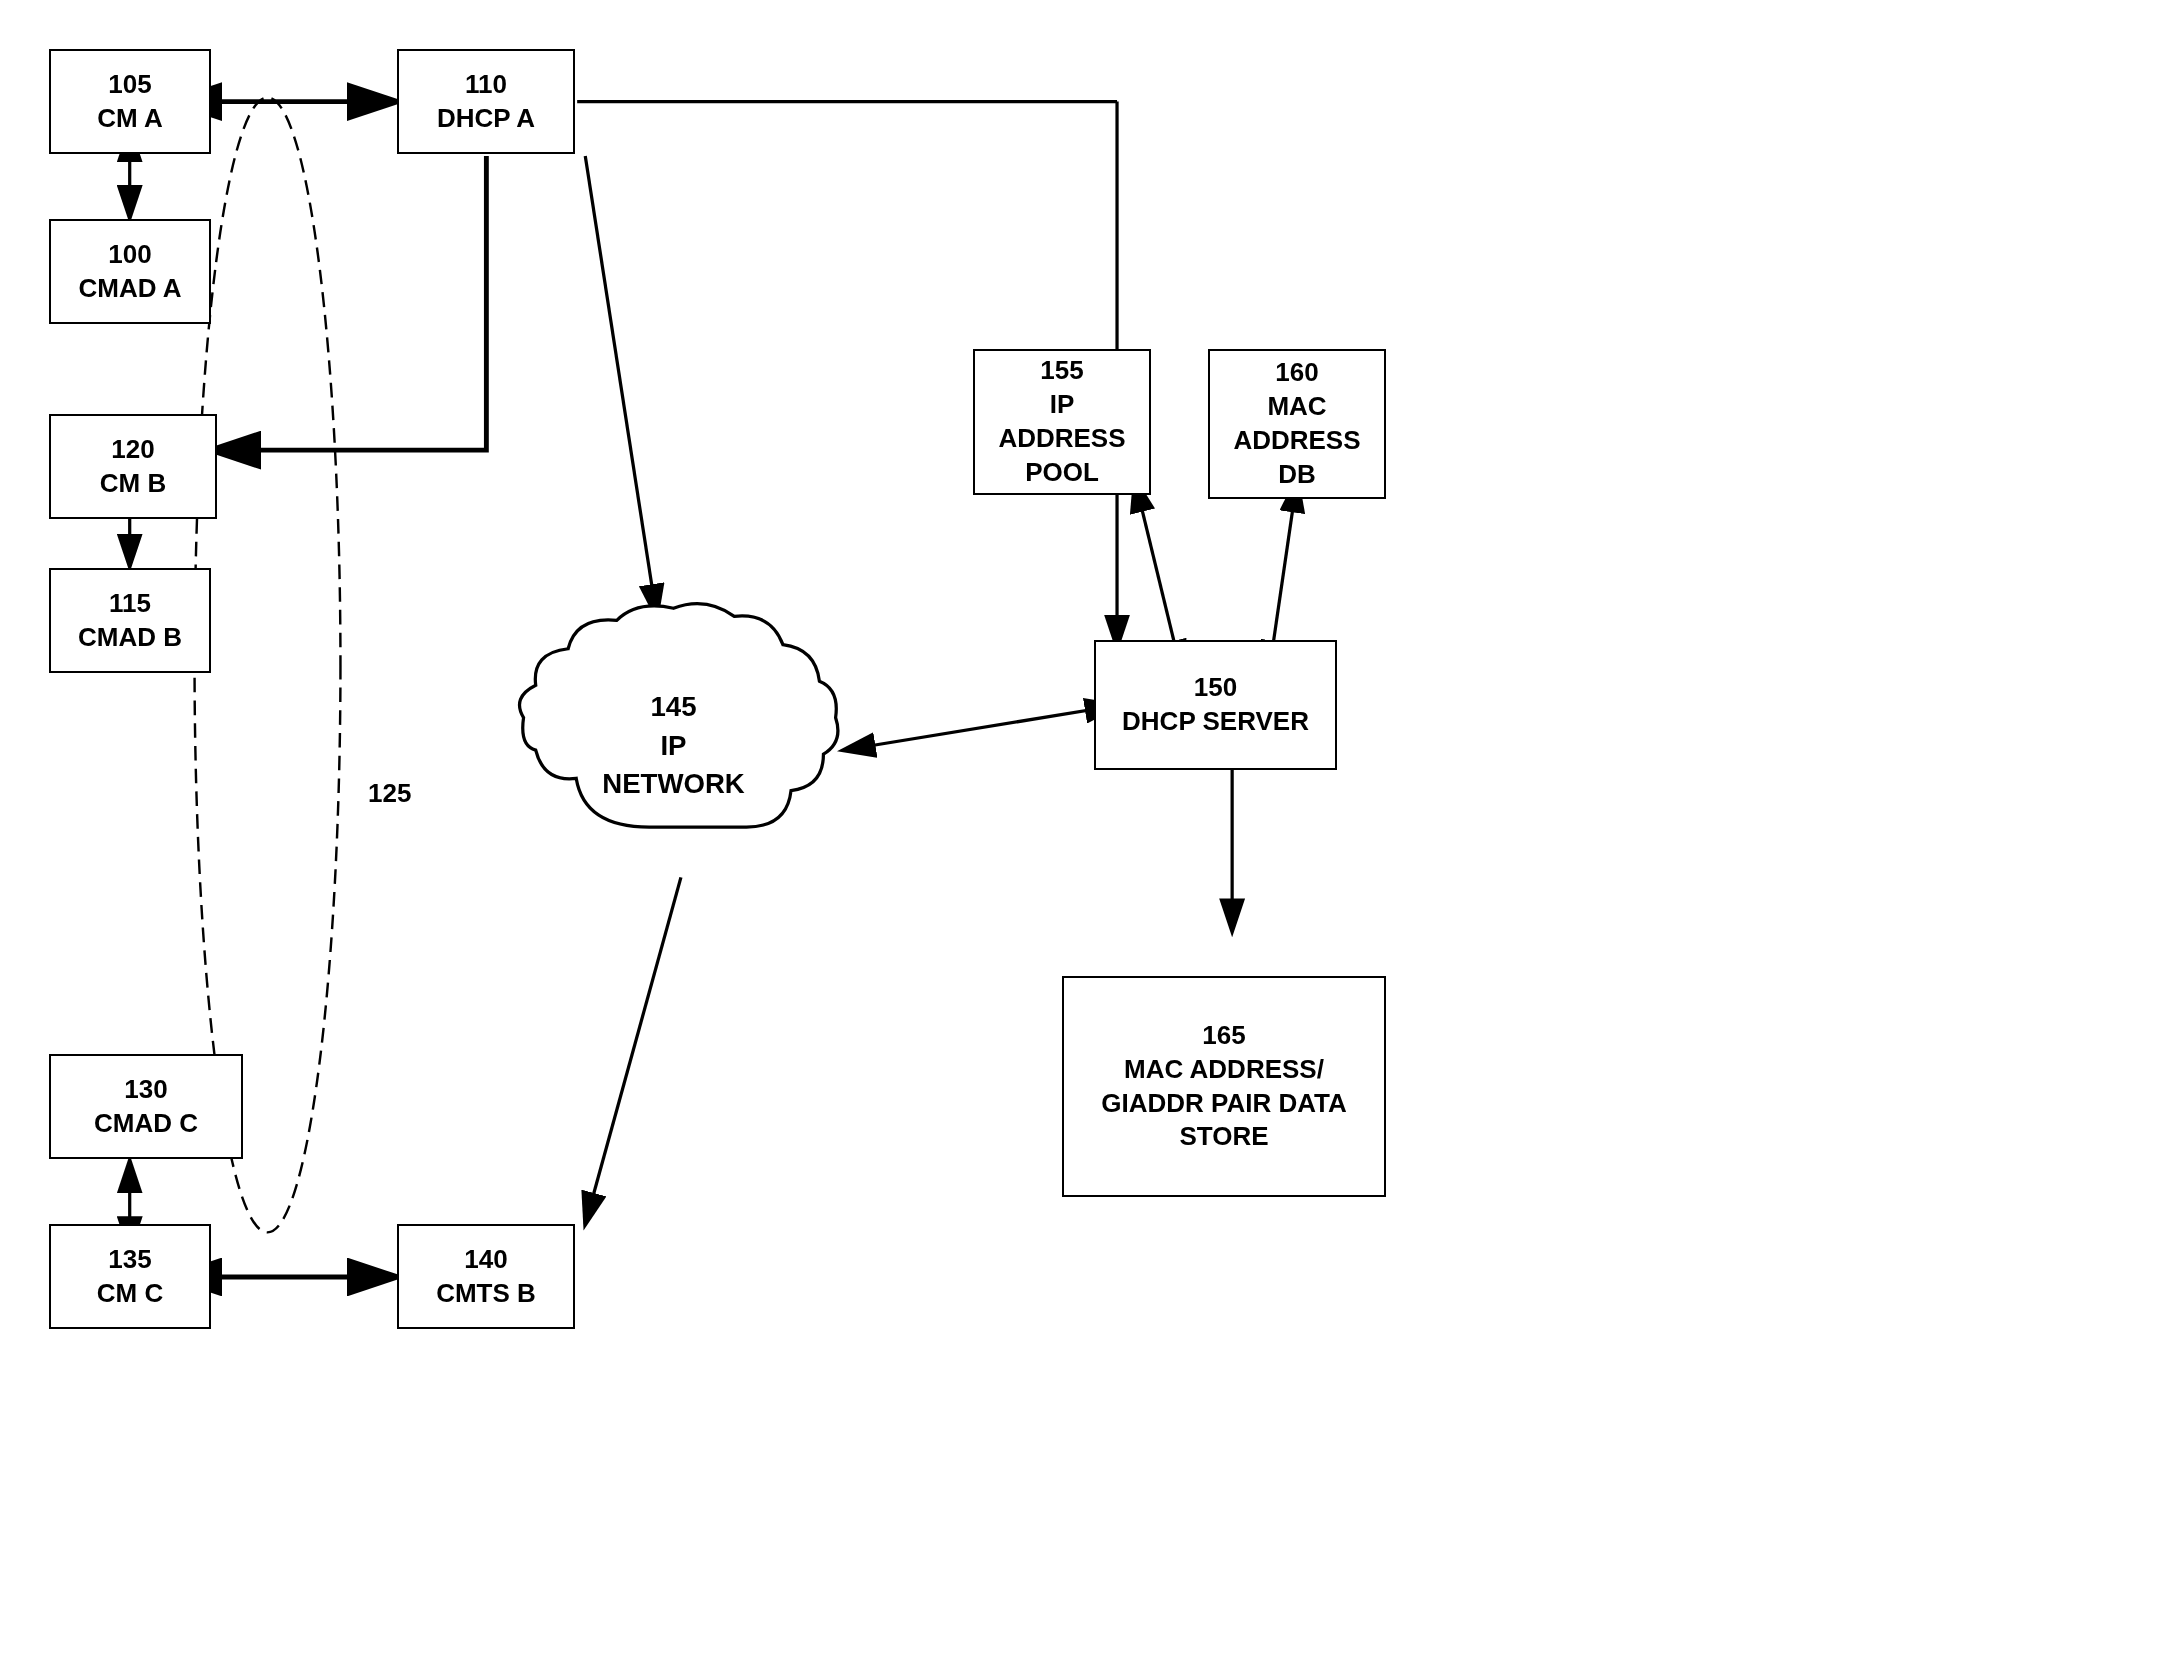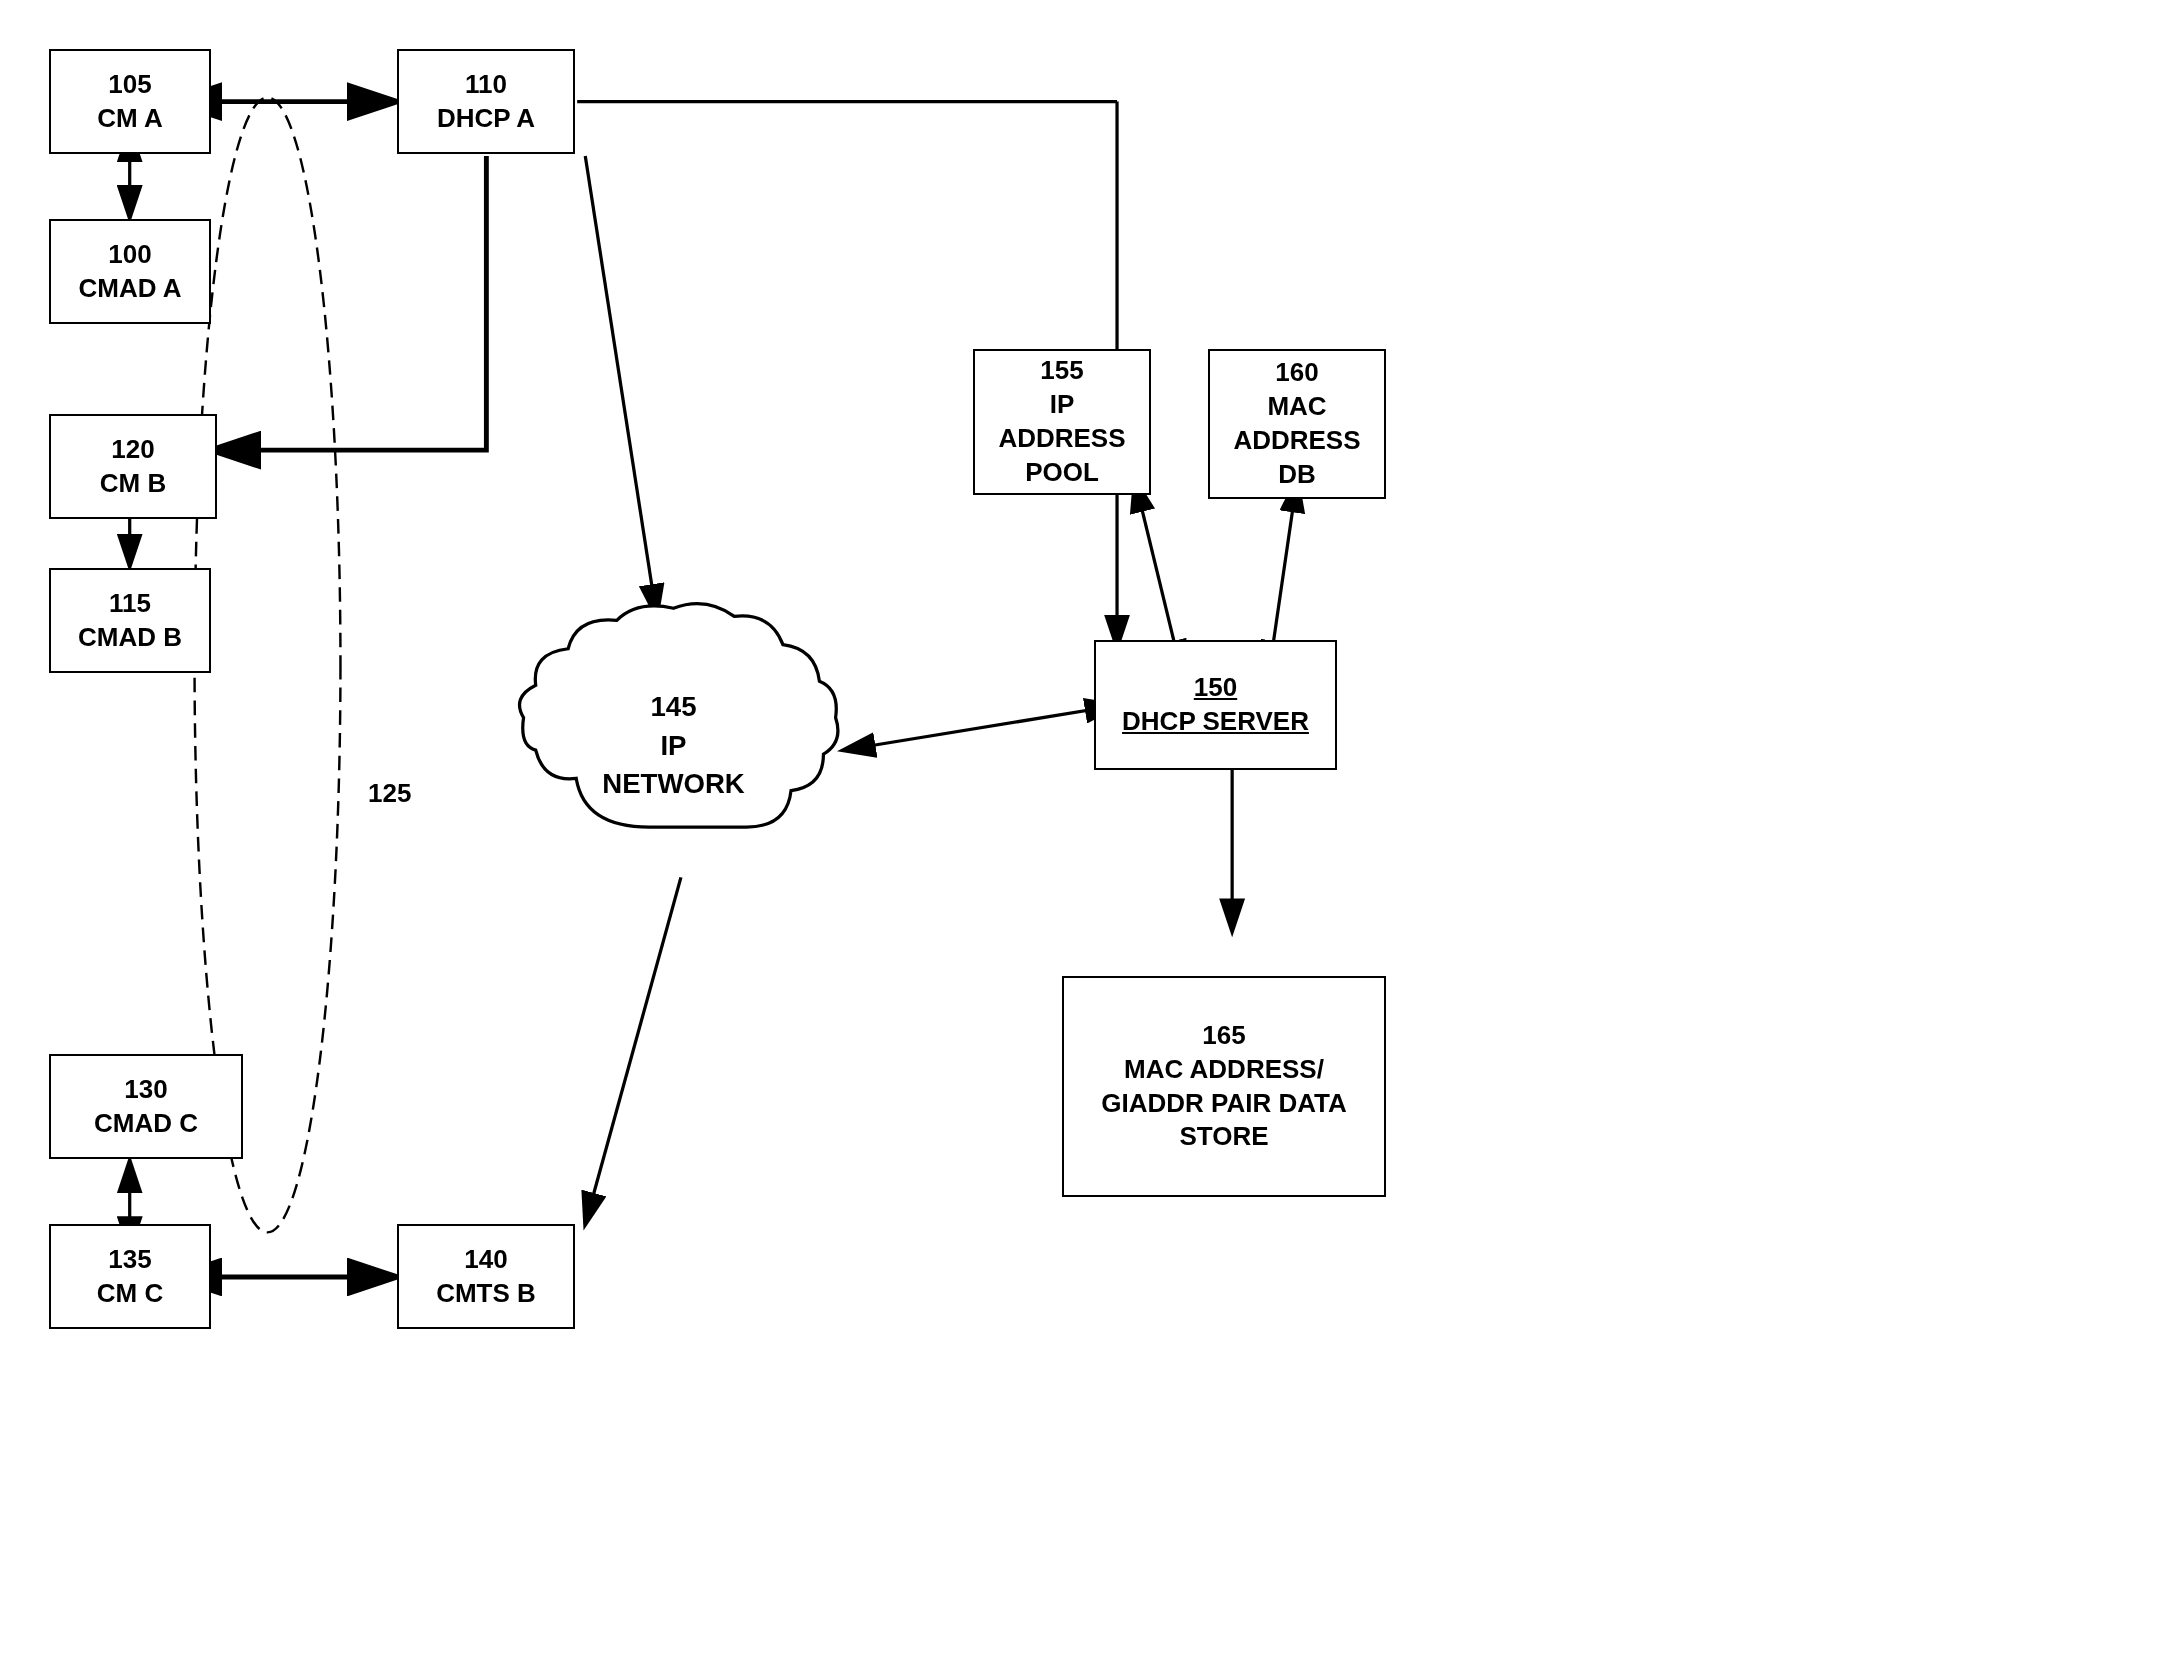--- a/index.html
+++ b/index.html
@@ -154,21 +154,21 @@
 POOL</span>
   </div>
 
   <div class="box" style="left:1208px; top:349px; width:178px; height:150px;">
     <span>160</span>
     <span style="white-space:pre-line; text-align:center;">MAC
 ADDRESS
 DB</span>
   </div>
 
-  <div class="box" style="left:1094px; top:640px; width:243px; height:130px;text-decoration:underline;">
+  <div class="box" style="left:1094px; top:640px; width:243px; height:130px;">
     <span>150</span>
     <span>DHCP SERVER</span>
   </div>
 
   <div class="box" style="left:1062px; top:976px; width:324px; height:221px;">
     <span>165</span>
     <span style="white-space:pre-line; text-align:center;">MAC ADDRESS/
 GIADDR PAIR DATA
 STORE</span>
   </div>

